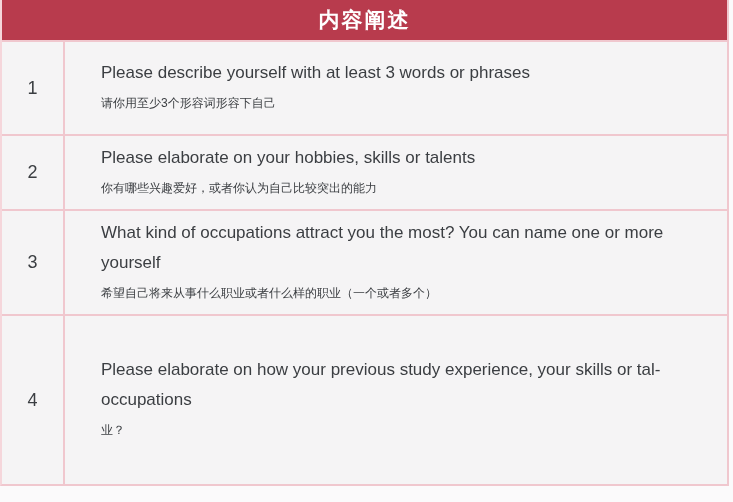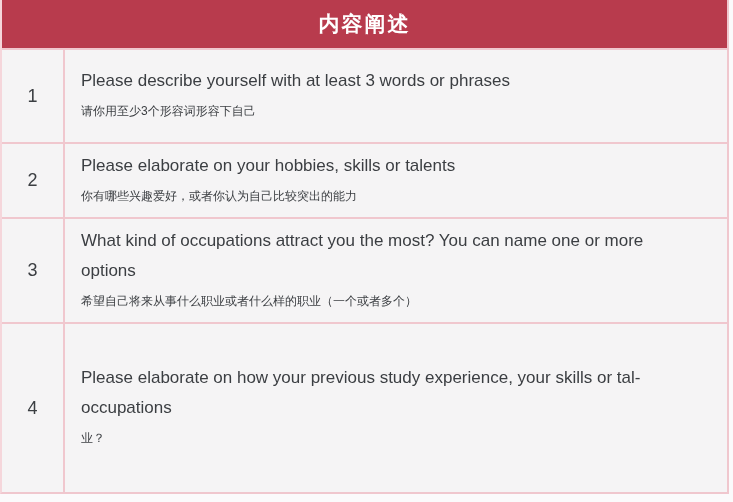--- a/index.html
+++ b/index.html
@@ -19,21 +19,21 @@
     top: 0;
     left: 0;
     width: 729px;
     box-sizing: border-box;
     border-left: 2px solid var(--border-light, #F5D6DB);
     border-right: 2px solid var(--border, #F0C7CE);
     border-bottom: 2px solid var(--border, #F0C7CE);
     background: var(--row-bg, #F5F4F5);
   }
   .thead {
-    height: 48px;
+    height: 40px;
     background: var(--header-bg, #B83B4D);
     color: var(--header-text, #FFFFFF);
     display: flex;
     align-items: center;
     justify-content: center;
     font-size: 21px;
     font-weight: bold;
     letter-spacing: 2px;
   }
   .trow {
@@ -55,21 +55,21 @@
     font-size: 18px;
     color: var(--text, #3B3E42);
     flex: none;
   }
   .content-cell {
     flex: 1;
     min-width: 0;
     display: flex;
     flex-direction: column;
     justify-content: center;
-    padding: 0 14px 0 16px;
+    padding: 0 14px 0 36px;
     overflow: visible;
   }
   .line {
     line-height: 30px;
     white-space: nowrap;
     color: var(--text, #3B3E42);
   }
   .line.en { font-size: 17px; }
   .line.zh { font-size: 12px; }
 </style>
@@ -95,21 +95,21 @@
     <div class="content-cell">
       <div class="line en">Please elaborate on your hobbies, skills or talents</div>
       <div class="line zh">你有哪些兴趣爱好，或者你认为自己比较突出的能力</div>
     </div>
   </div>
 
   <div class="trow r3">
     <div class="num-cell">3</div>
     <div class="content-cell">
       <div class="line en">What kind of occupations attract you the most? You can name one or more</div>
-      <div class="line en">options</div>
+      <div class="line en">yourself</div>
       <div class="line zh">希望自己将来从事什么职业或者什么样的职业（一个或者多个）</div>
     </div>
   </div>
 
   <div class="trow r4">
     <div class="num-cell">4</div>
     <div class="content-cell">
       <div class="line en">Please elaborate on how your previous study experience, your skills or tal-</div>
       <div class="line en">occupations</div>
       <div class="line zh">业？</div>

